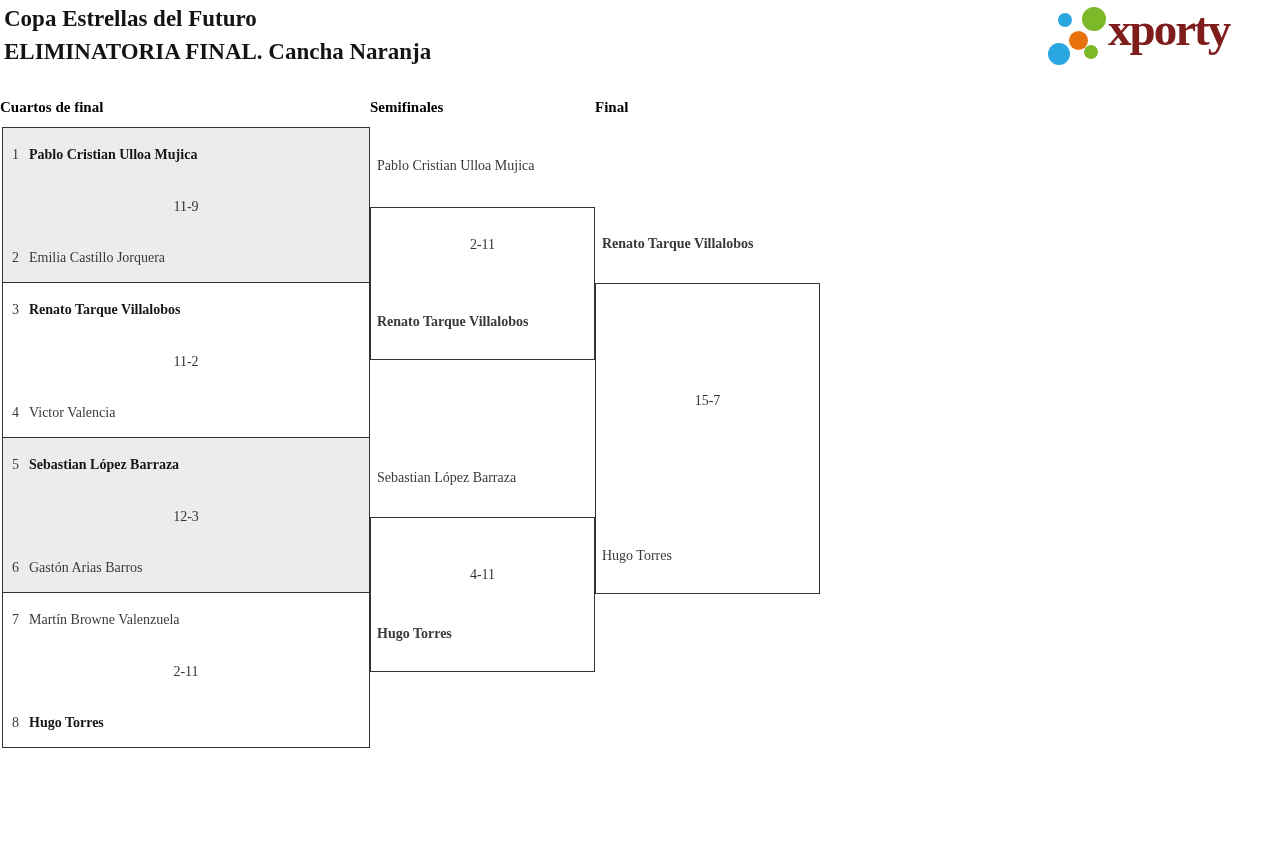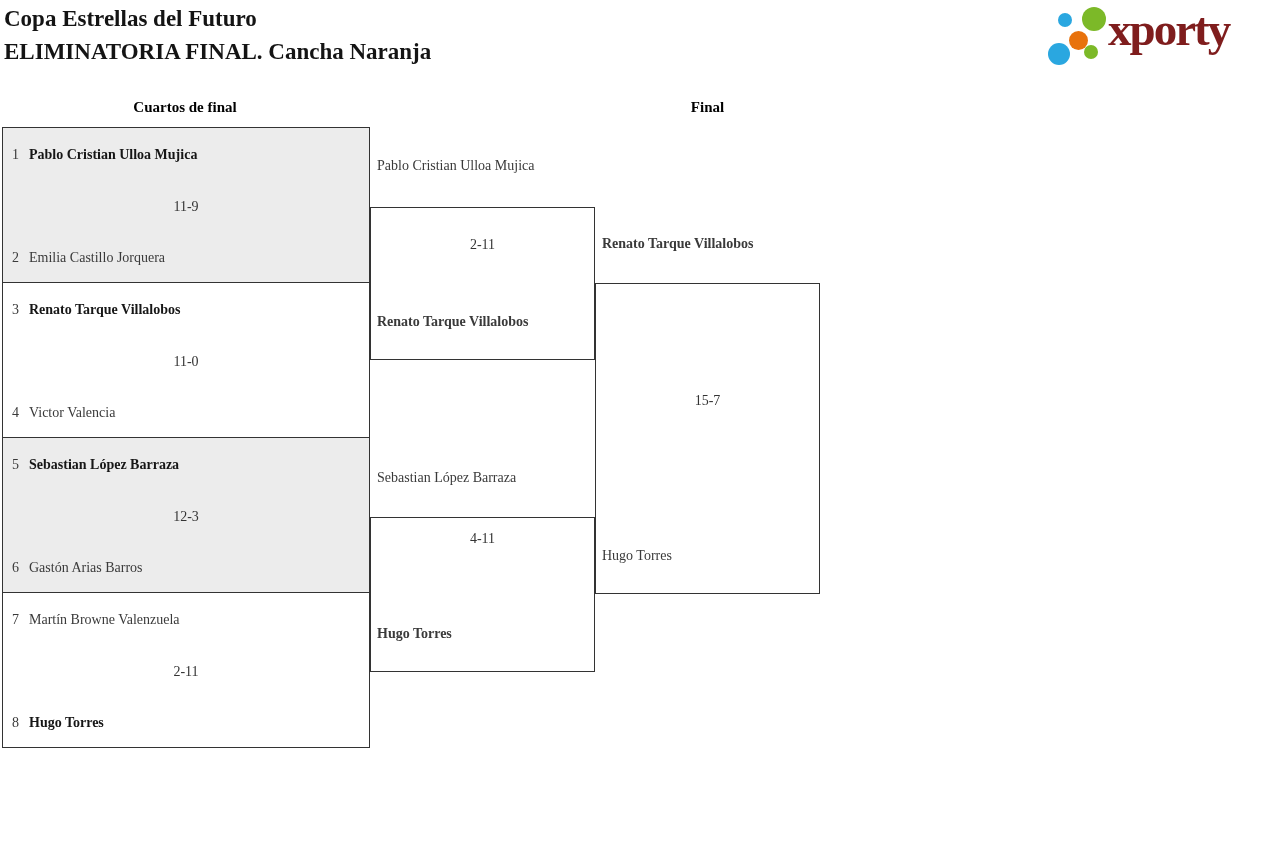--- a/index.html
+++ b/index.html
@@ -25,21 +25,21 @@
   .dot-green-small { left:44px; top:45px; width:14px; height:14px; background:#7cb928; }
   .logo-text {
     position:absolute; left:68px; top:2px;
     font-size:47px; font-weight:700; letter-spacing:-2px;
     color:#7f1d1d;
   }
   
   .round-header {
     position:absolute; top:97px; height:21px;
     font-size:15px; font-weight:600; color:#000;
-    text-align:center; line-height:21px;
+    line-height:21px;
   }
   .rh-qf { left:0; width:370px; }
   .rh-sf { left:370px; width:225px; }
   .rh-f  { left:595px; width:225px; }
   
   .qf {
     position:absolute; left:2px; width:368px; height:156px;
     border:1px solid #333; background:#fff;
   }
   .qf.shaded { background:#ececec; }
@@ -65,21 +65,21 @@
   .f-box   { left:595px; top:283px; width:225px; height:311px; }
   .flt { 
     position:absolute; height:22px; line-height:22px;
     font-size:14px; color:#3a3a3a; white-space:nowrap;
   }
   .score-label { text-align:center; color:#333; }
   .sf1-a     { left:377px; top:155px; }
   .sf1-score { left:370px; top:234px; width:225px; }
   .sf1-b     { left:377px; top:311px; }
   .sf2-a     { left:377px; top:467px; }
-  .sf2-score { left:370px; top:528px; width:225px; }
+  .sf2-score { left:370px; top:564px; width:225px; }
   .sf2-b     { left:377px; top:623px; }
   .f-a       { left:602px; top:233px; }
   .f-score   { left:595px; top:390px; width:225px; }
   .f-b       { left:602px; top:545px; }
 </style>
 </head>
 <body>
 
 <div class="page">
 
@@ -91,40 +91,41 @@
   <div class="logo">
     <span class="dot dot-blue-small"></span>
     <span class="dot dot-green-large"></span>
     <span class="dot dot-orange"></span>
     <span class="dot dot-blue-large"></span>
     <span class="dot dot-green-small"></span>
     <span class="logo-text">xporty</span>
   </div>
 
   <div class="round-header rh-qf">Cuartos de final</div>
+  <div class="round-header rh-sf">Semifinales</div>
   <div class="round-header rh-f">Final</div>
 
   <div class="qf qf1 shaded">
     <div class="p-row row-a">
       <span class="seed">1</span>
       <span class="pname winner">Pablo Cristian Ulloa Mujica</span>
     </div>
     <div class="score">11-9</div>
     <div class="p-row row-b">
       <span class="seed">2</span>
       <span class="pname">Emilia Castillo Jorquera</span>
     </div>
   </div>
 
   <div class="qf qf2">
     <div class="p-row row-a">
       <span class="seed">3</span>
       <span class="pname winner">Renato Tarque Villalobos</span>
     </div>
-    <div class="score">11-0</div>
+    <div class="score">11-2</div>
     <div class="p-row row-b">
       <span class="seed">4</span>
       <span class="pname">Victor Valencia</span>
     </div>
   </div>
 
   <div class="qf qf3 shaded">
     <div class="p-row row-a">
       <span class="seed">5</span>
       <span class="pname winner">Sebastian López Barraza</span>

